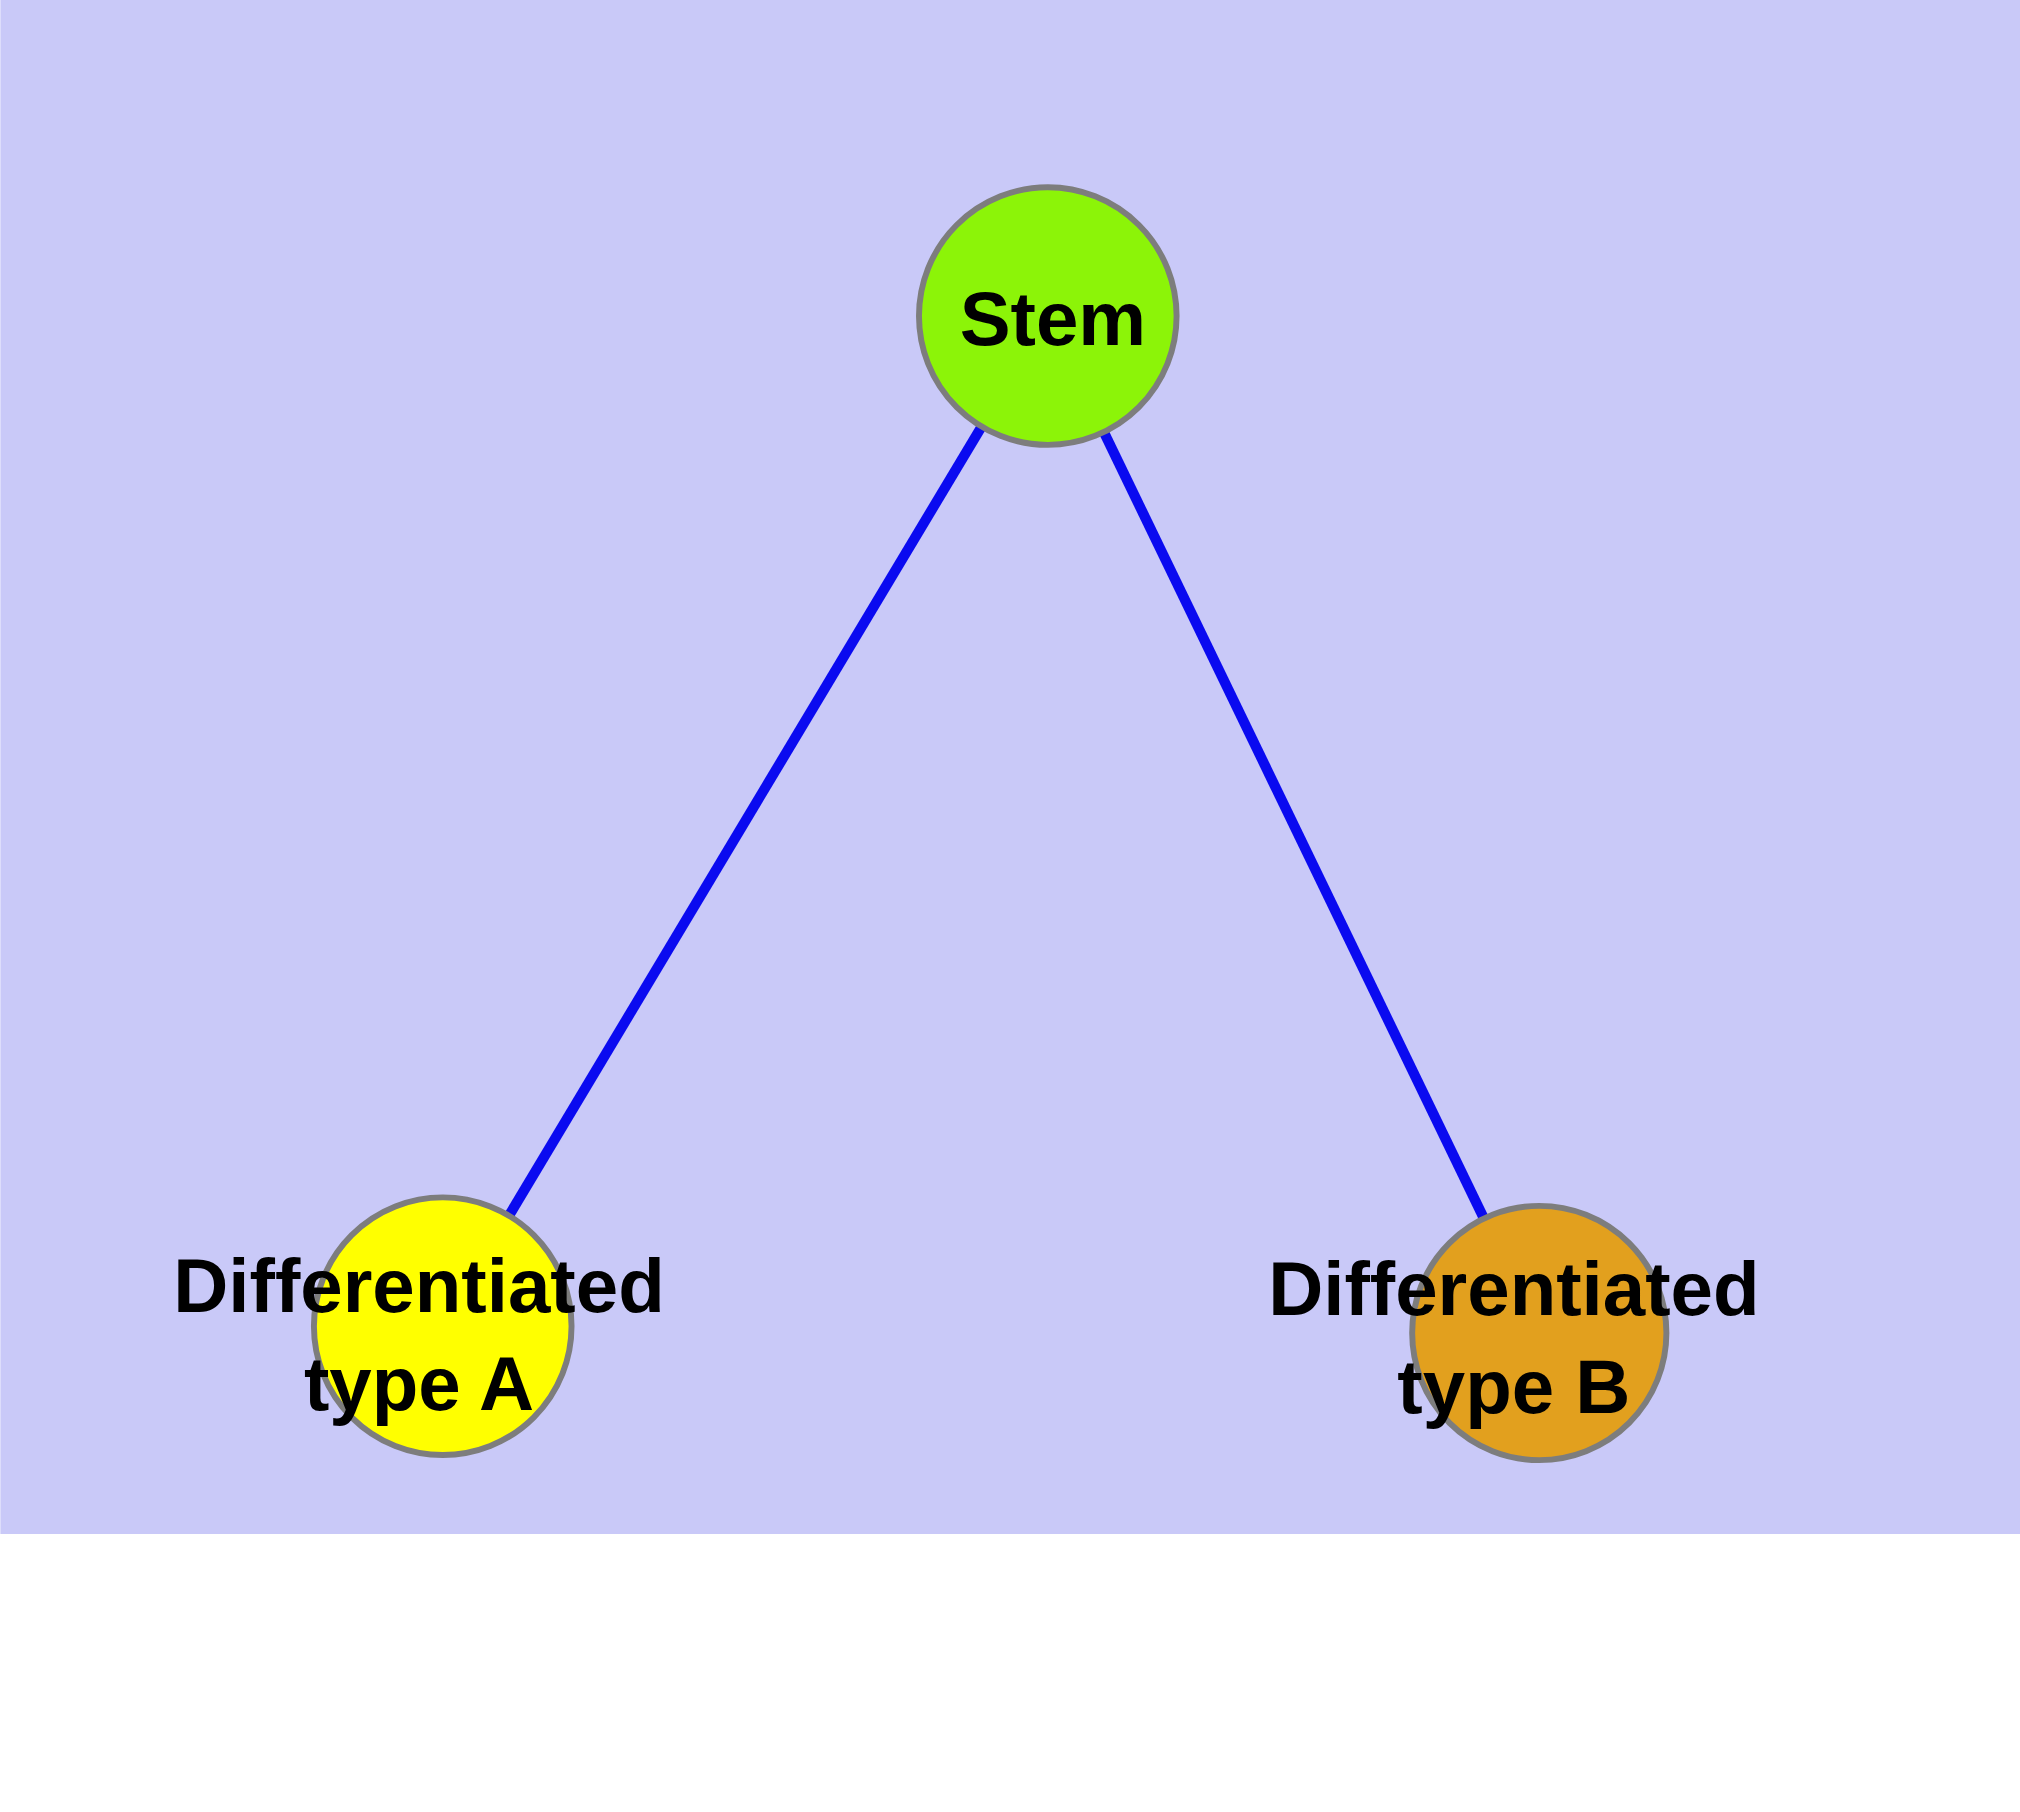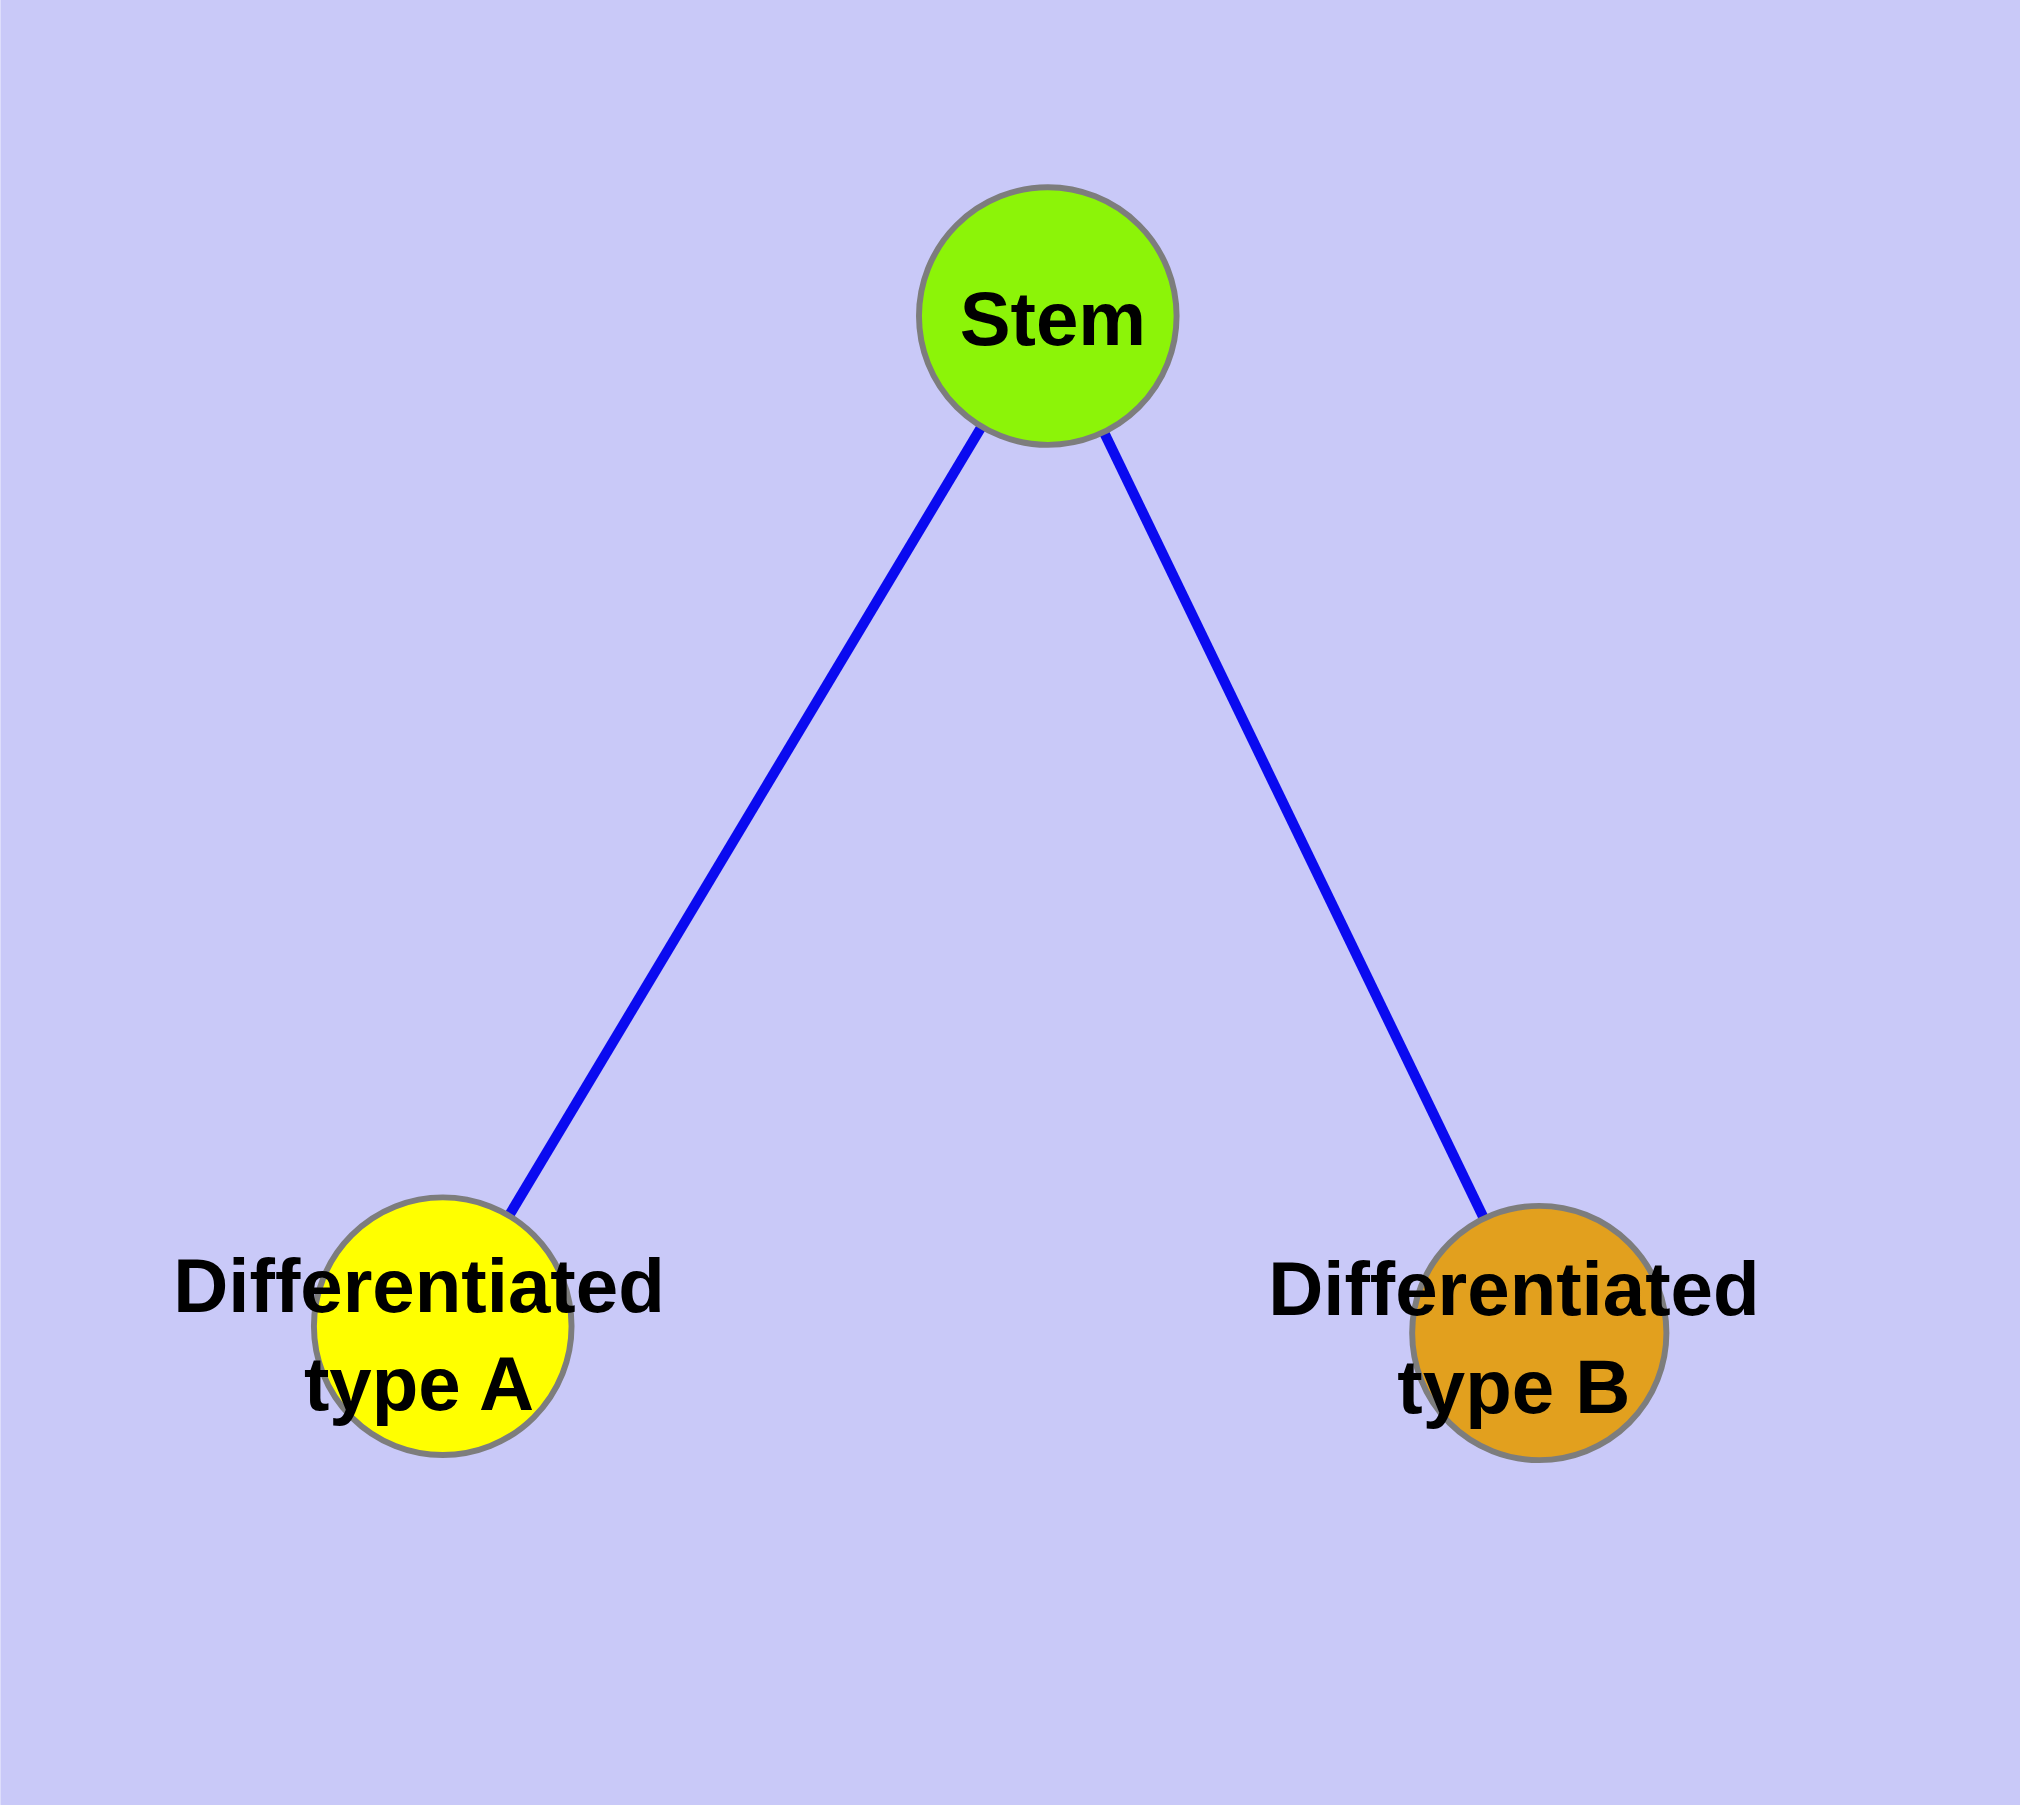--- a/index.html
+++ b/index.html
@@ -4,21 +4,21 @@
 <style>
   html, body {
     margin: 0;
     padding: 0;
     background: #ffffff;
     font-family: "Liberation Sans", sans-serif;
   }
   .figure-wrap {
     position: relative;
     width: 2021px;
-    height: 1812px;
+    height: 1534px;
     background: #ffffff;
     overflow: hidden;
   }
   svg text {
     font-family: "Liberation Sans", "DejaVu Sans", sans-serif;
     font-weight: bold;
   }
 </style>
 </head>
 <body>

